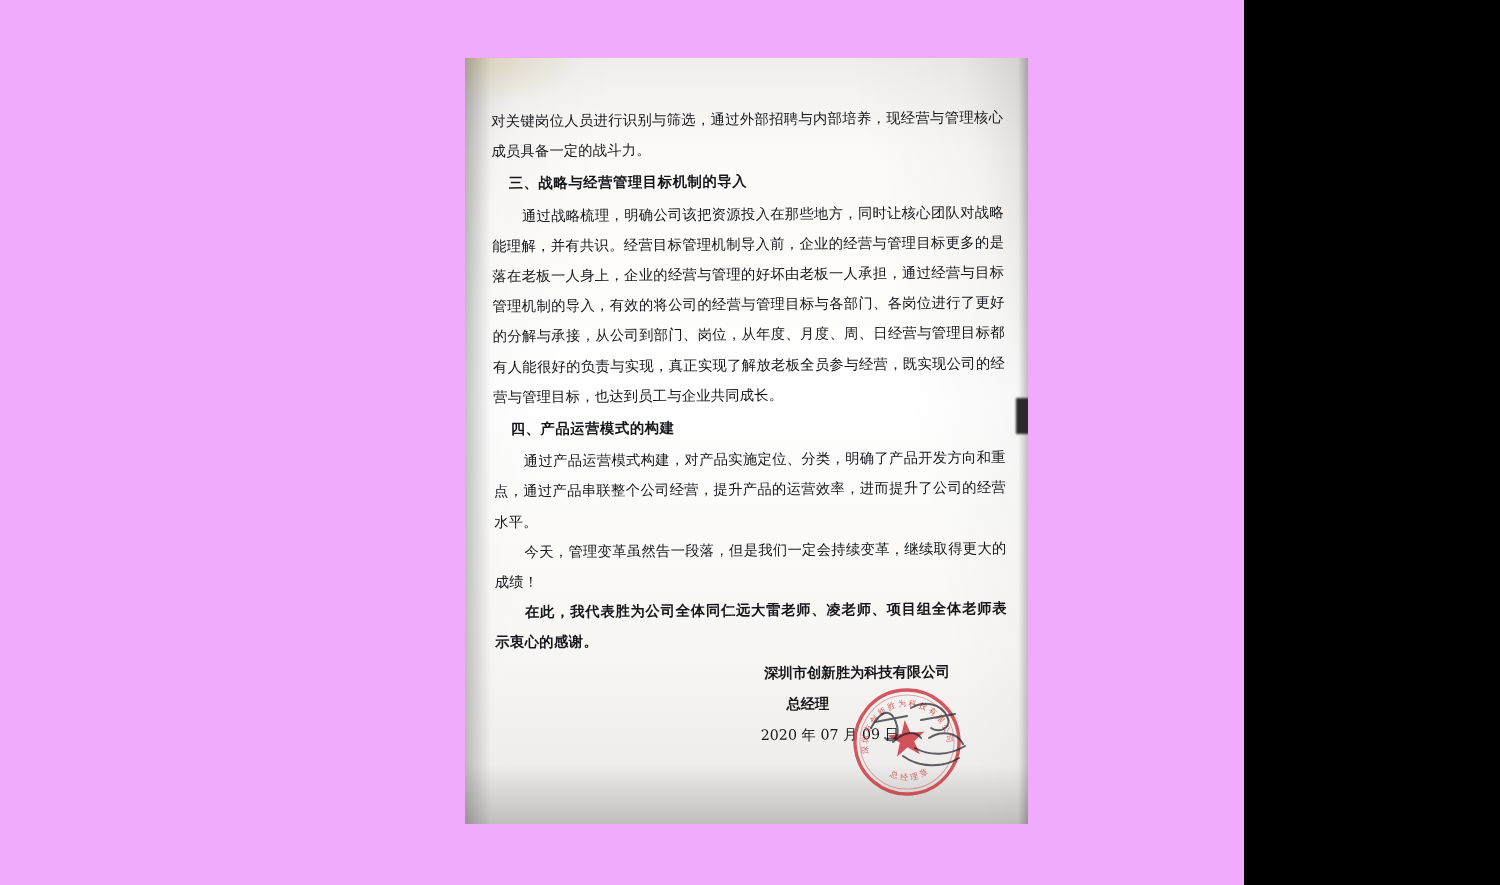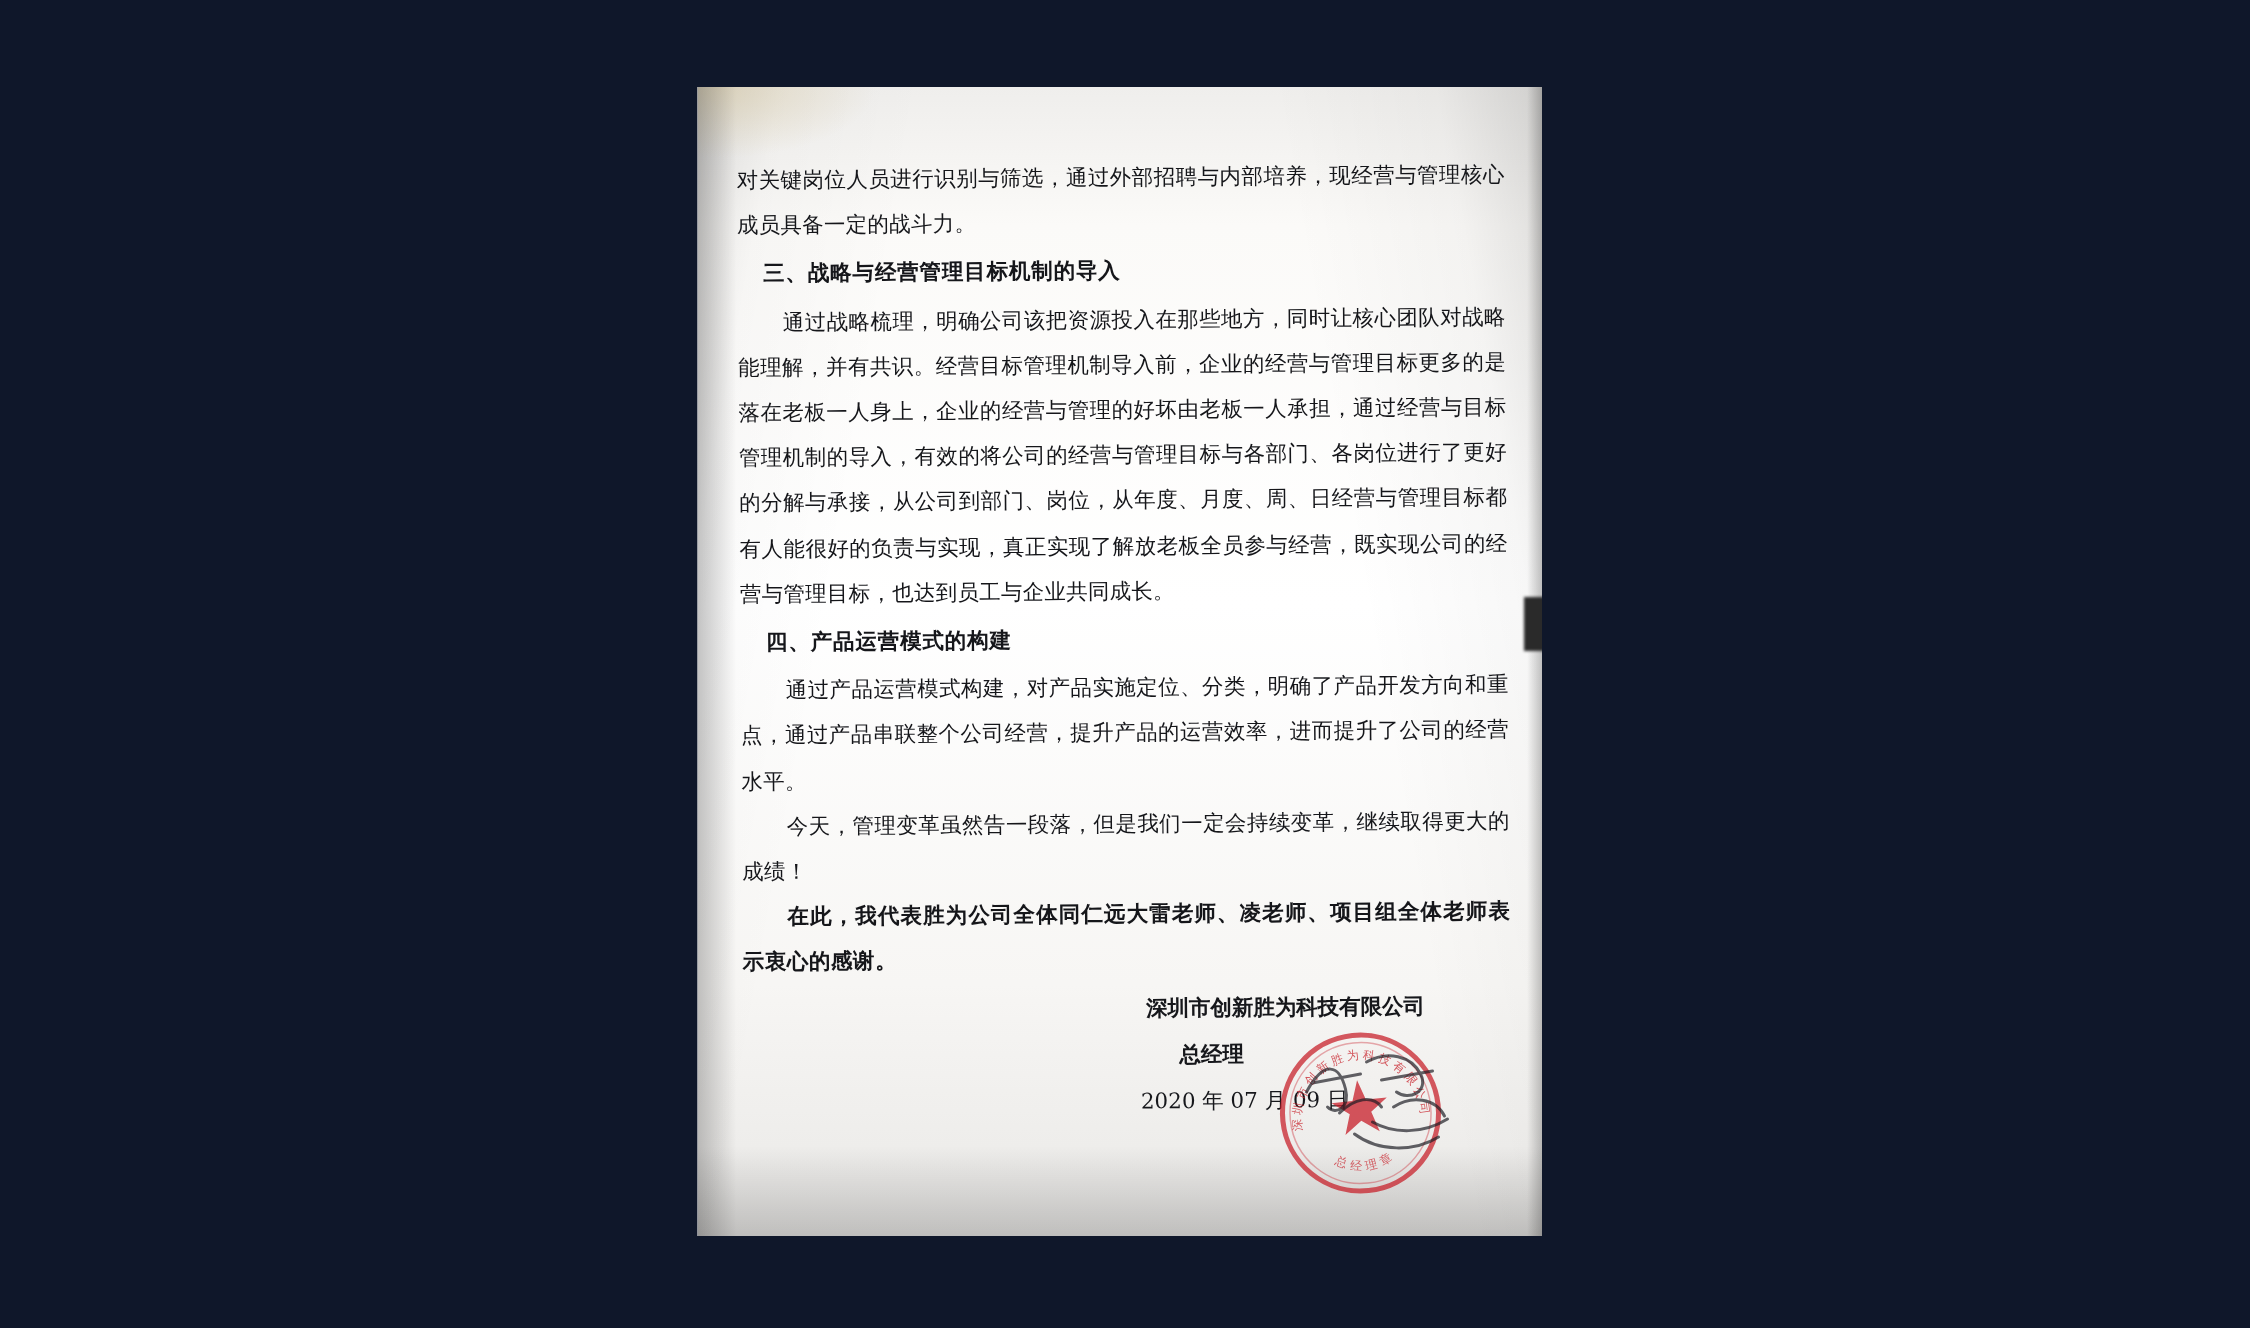--- a/index.html
+++ b/index.html
@@ -5,23 +5,23 @@
   html, body {
     margin: 0;
     padding: 0;
     background: #000000;
     width: 1500px;
     height: 885px;
     overflow: hidden;
   }
   #stage {
     position: relative;
-    width: 1500px;
+    width: 1244px;
     height: 885px;
-    background: #0f172a;
+    background: #f0abfc;
   }
   
   #page-photo {
     position: absolute;
     left: 465px;
     top: 58px;
     width: 563px;
     height: 766px;
     background: #ffffff;
     overflow: hidden;

